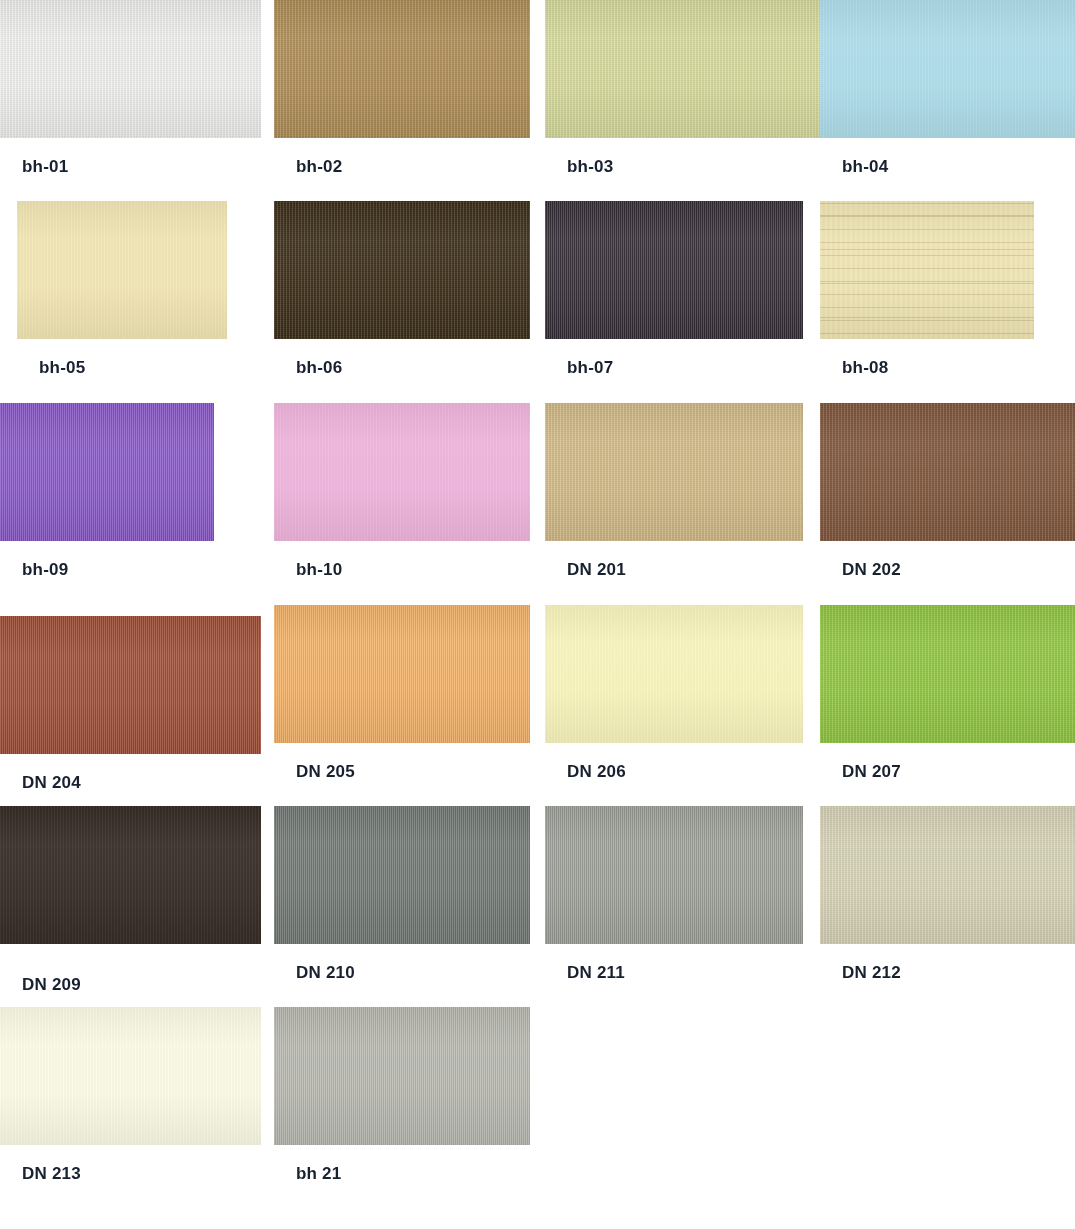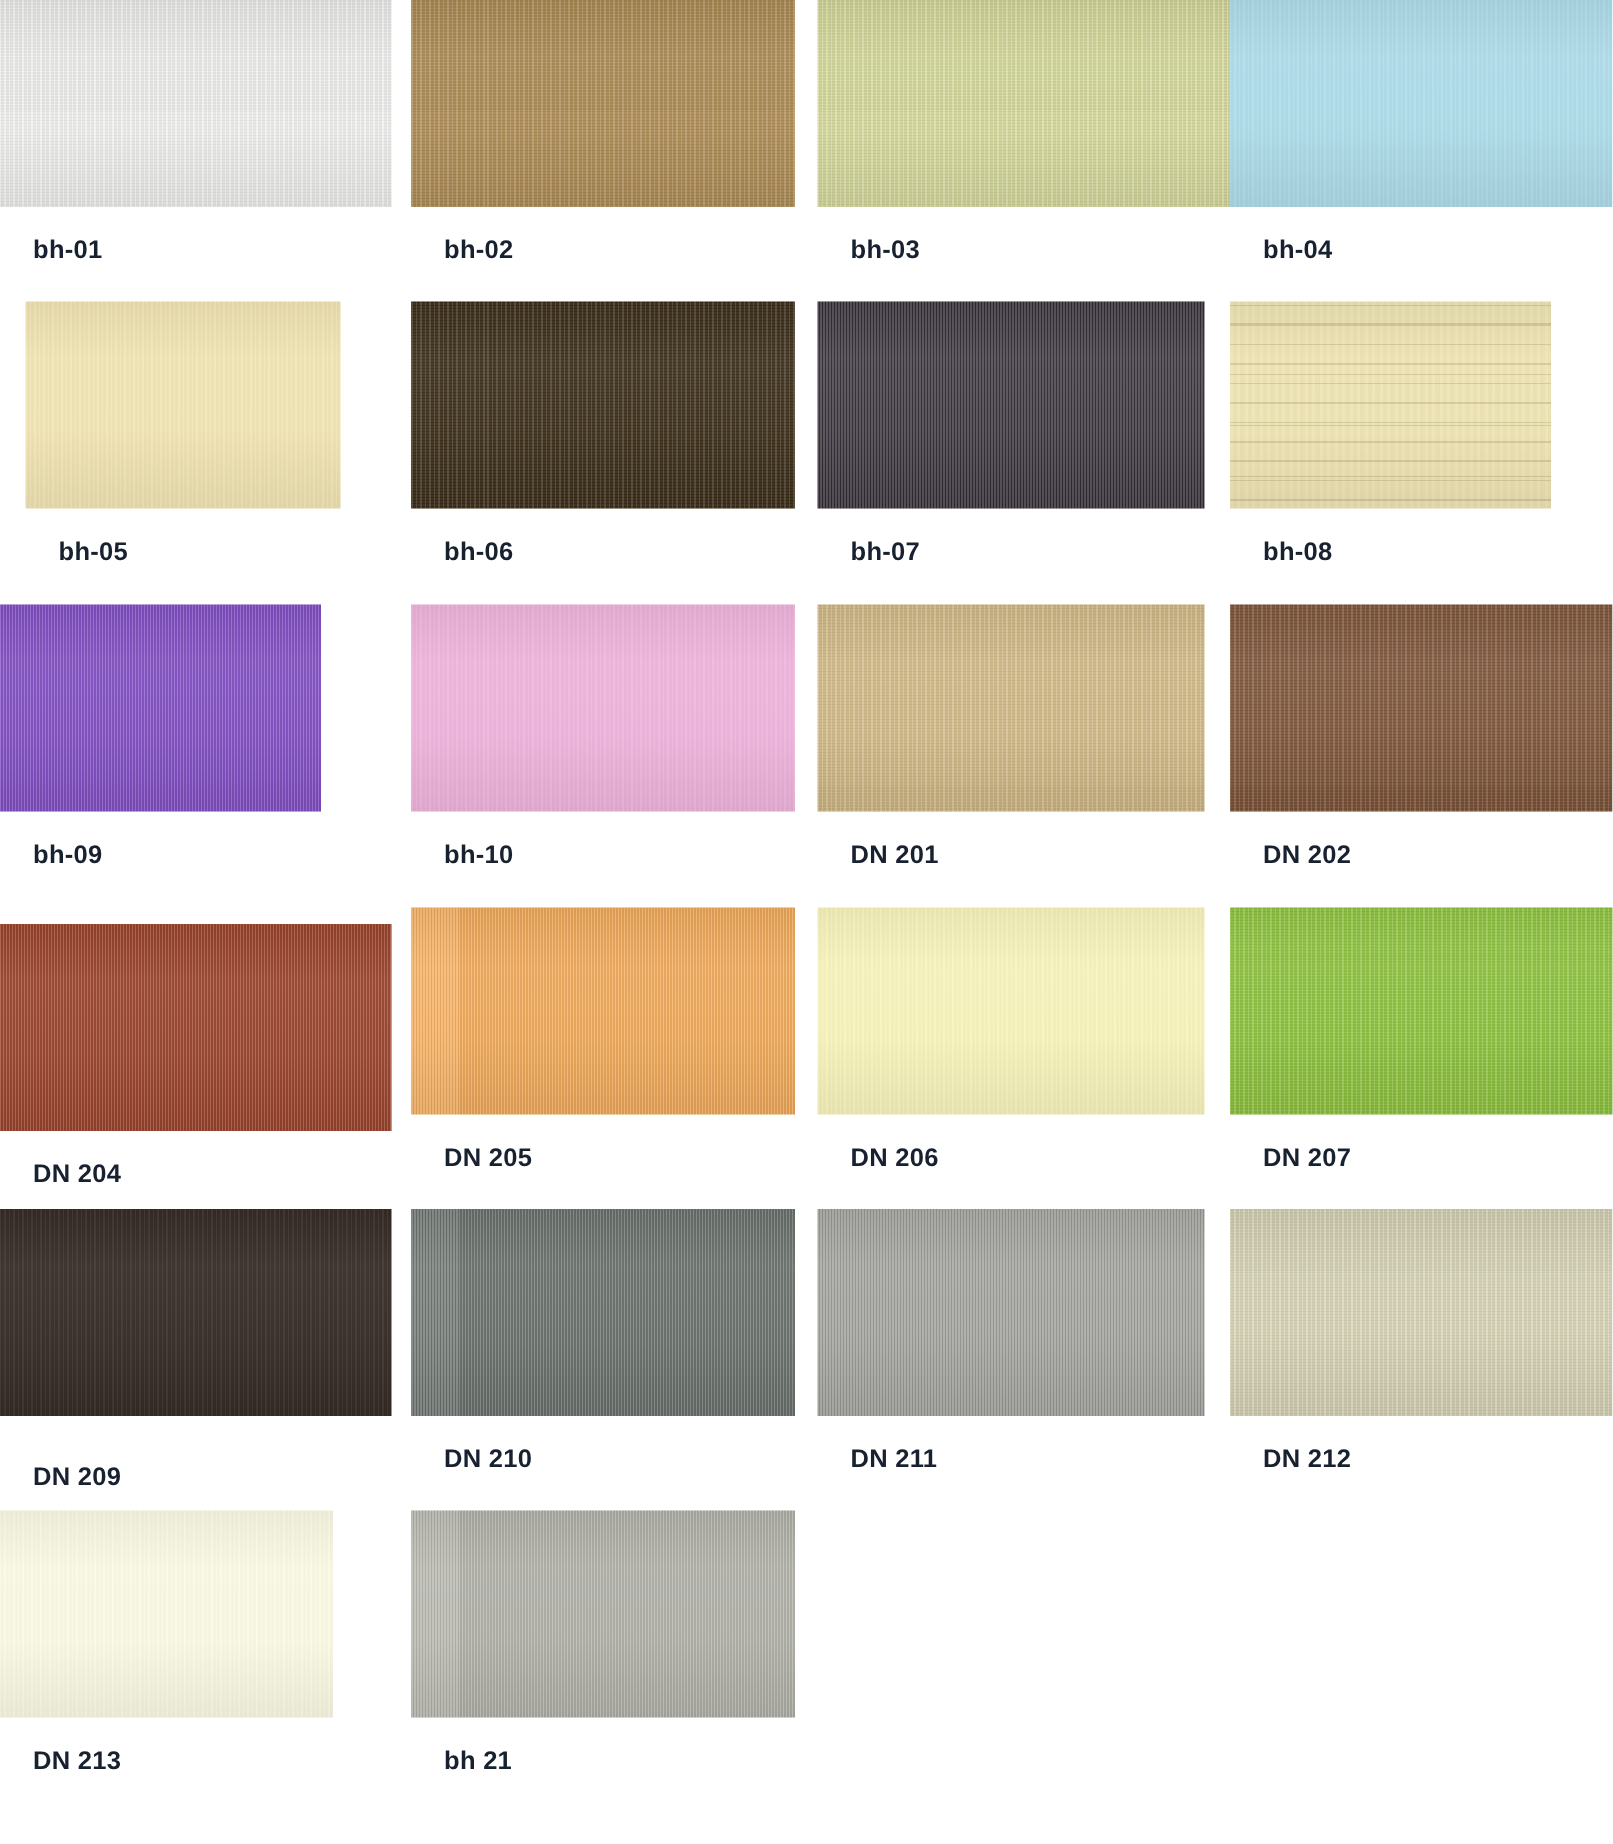--- a/index.html
+++ b/index.html
@@ -197,21 +197,21 @@
       <div class="swatch-label" style="left: 22px; top: 158px; color: rgb(24, 33, 47);">DN 210</div>
     </div>
     <div class="swatch-cell" style="left: 545px; top: 806px; width: 258px; height: 198px;">
       <div class="swatch-chip weave-rib" style="height: 138px; background-color: rgb(155, 157, 151);"></div>
       <div class="swatch-label" style="left: 22px; top: 158px; color: rgb(24, 33, 47);">DN 211</div>
     </div>
     <div class="swatch-cell" style="left: 820px; top: 806px; width: 255px; height: 198px;">
       <div class="swatch-chip" style="height: 138px; background-color: rgb(217, 213, 184);"></div>
       <div class="swatch-label" style="left: 22px; top: 158px; color: rgb(24, 33, 47);">DN 212</div>
     </div>
-    <div class="swatch-cell" style="left: 0px; top: 1007px; width: 222px; height: 198px; text-align: right;">
+    <div class="swatch-cell" style="left: 0px; top: 1007px; width: 261px; height: 198px; text-align: right;">
       <div class="swatch-chip weave-smooth" style="height: 138px; background-color: rgb(251, 250, 228);"></div>
       <div class="swatch-label" style="left: 22px; top: 158px; color: rgb(24, 33, 47);">DN 213</div>
     </div>
     <div class="swatch-cell" style="left: 274px; top: 1007px; width: 256px; height: 198px;">
       <div class="swatch-chip weave-rib" style="height: 138px; background-color: rgb(181, 181, 173);"></div>
       <div class="swatch-label" style="left: 22px; top: 158px; color: rgb(24, 33, 47);">bh 21</div>
     </div>
   </div>
 
 </body></html>

